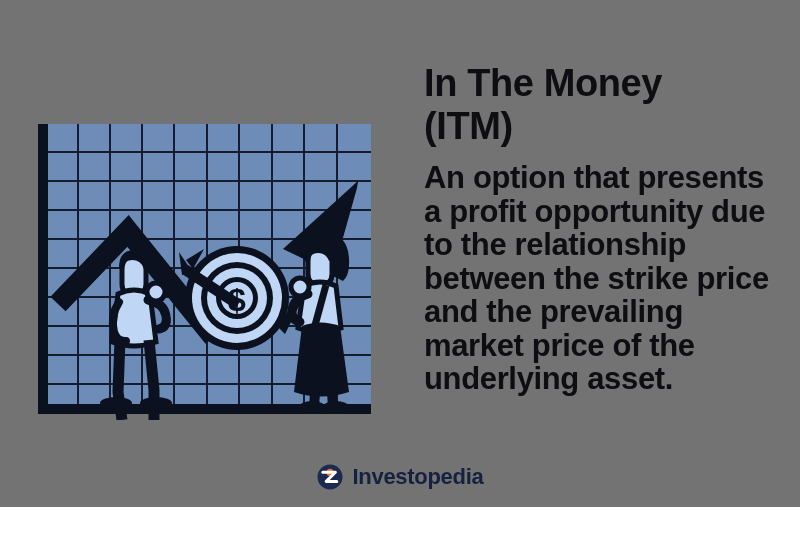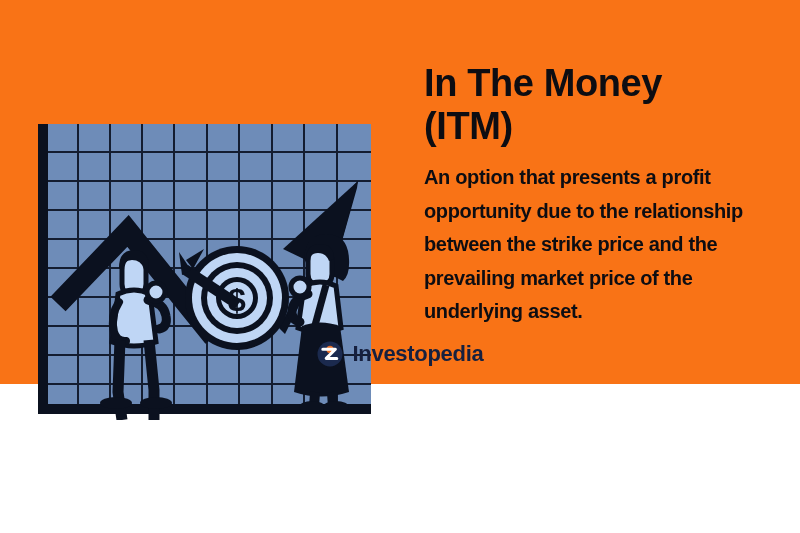--- a/index.html
+++ b/index.html
@@ -9,22 +9,22 @@
   body {
     width: 800px;
     height: 533px;
     overflow: hidden;
     font-family: "Liberation Sans", sans-serif;
   }
 
   .card {
     position: relative;
     width: 800px;
-    height: 384px;
-    background: #f97316;
+    height: 507px;
+    background: #737373;
     box-sizing: border-box;
   }
 
   
   .illustration {
     position: absolute;
     left: 36px;
     top: 118px;
     width: 345px;
     height: 302px;
@@ -49,21 +49,21 @@
   }
   .pronunciation {
     font-size: 17px;
     line-height: 20px;
     font-style: italic;
     color: #101018;
     margin: 9px 0 0 2px;
     letter-spacing: -0.1px;
   }
   .definition {
-    font-size: 20px;
+    font-size: 31px;
     line-height: 33.5px;
     font-weight: bold;
     color: #0d0d12;
     margin: 13px 0 0 0;
     letter-spacing: -0.35px;
   }
 
   
   .brand {
     position: absolute;

